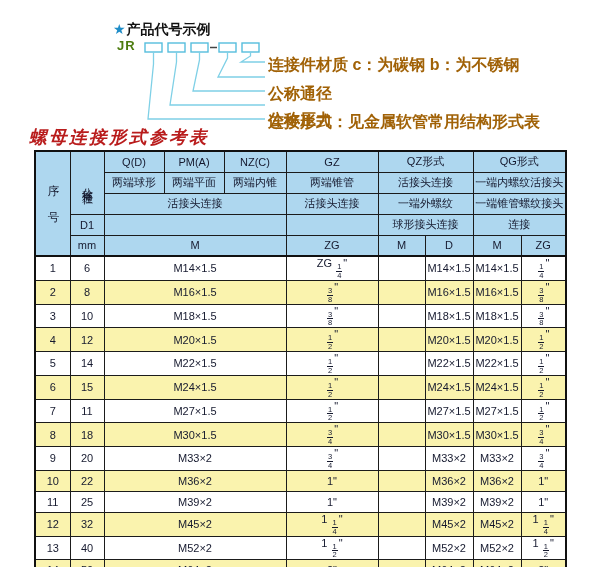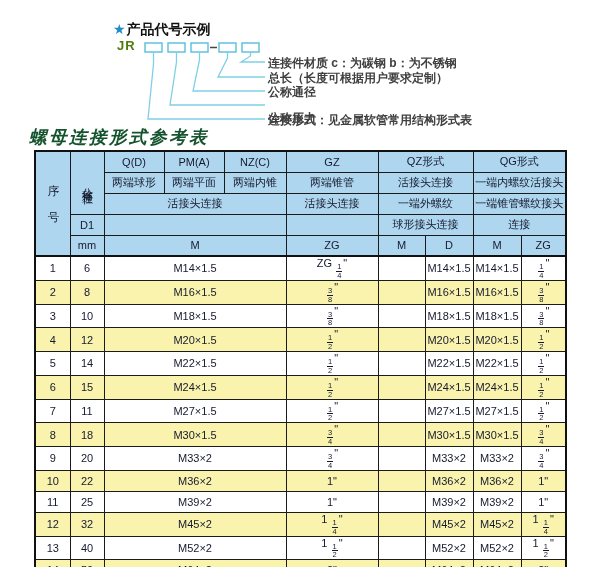--- a/index.html
+++ b/index.html
@@ -19,27 +19,27 @@
     font-family:"Liberation Sans","DejaVu Sans",sans-serif;
     color:var(--ink);
     overflow:hidden;
   }
   
   .diagram{position:absolute;left:0;top:0;width:600px;height:150px;}
   .diagram svg{position:absolute;left:0;top:0;}
   .diag-title{position:absolute;left:113px;top:21px;font-size:14px;font-weight:bold;color:#111;white-space:nowrap;}
   .diag-title .star{color:var(--star-blue);margin-right:1px;}
   .diag-prefix{position:absolute;left:117px;top:38px;font-size:13px;font-weight:bold;color:#4d7c0f;letter-spacing:1px;}
-  .diag-label{position:absolute;left:268px;font-size:12px;font-weight:bold;color:#404040;white-space:nowrap;}
+  .diag-label{position:absolute;left:268px;font-size:16px;font-weight:bold;color:#a16207;white-space:nowrap;}
   
   .table-title{
     position:absolute;left:29px;top:125px;
     font-family:"DejaVu Serif","Liberation Serif",serif;
     font-style:italic;font-weight:bold;
-    font-size:17.5px;color:#14532d;letter-spacing:2.5px;white-space:nowrap;
+    font-size:17.5px;color:#b91c1c;letter-spacing:2.5px;white-space:nowrap;
   }
   
   table.ref{
     position:absolute;left:34px;top:150px;width:531px;
     border-collapse:collapse;table-layout:fixed;
     font-size:11px;color:var(--ink);
   }
   table.ref th,table.ref td{
     border:1px solid var(--grid);
     text-align:center;vertical-align:middle;
@@ -83,21 +83,20 @@
       <polyline points="199.5,52 199.5,60 193,91 265,91"></polyline>
       <polyline points="176.5,52 176.5,62 170,105 265,105"></polyline>
       <polyline points="153.5,52 153.5,64 148,119 265,119"></polyline>
     </g>
   </svg>
   <div class="diag-title">
     <span class="star">★</span><span>产品代号示例</span>
   </div>
   <div class="diag-prefix">JR</div>
   <div class="diag-label" style="top:55px;">连接件材质  c：为碳钢  b：为不锈钢</div>
-  <div class="diag-label" style="top:70px;">总长（长度可根据用户要求定制）</div>
   <div class="diag-label" style="top:84px;">公称通径</div>
   <div class="diag-label" style="top:98px;margin-top:12px;">公称压力</div>
   <div class="diag-label" style="top:112px;">连接形式：见金属软管常用结构形式表</div>
 </div>
 
 <div class="table-title">螺母连接形式参考表</div>
 
 <table class="ref">
   <colgroup>
     <col style="width:35px">

